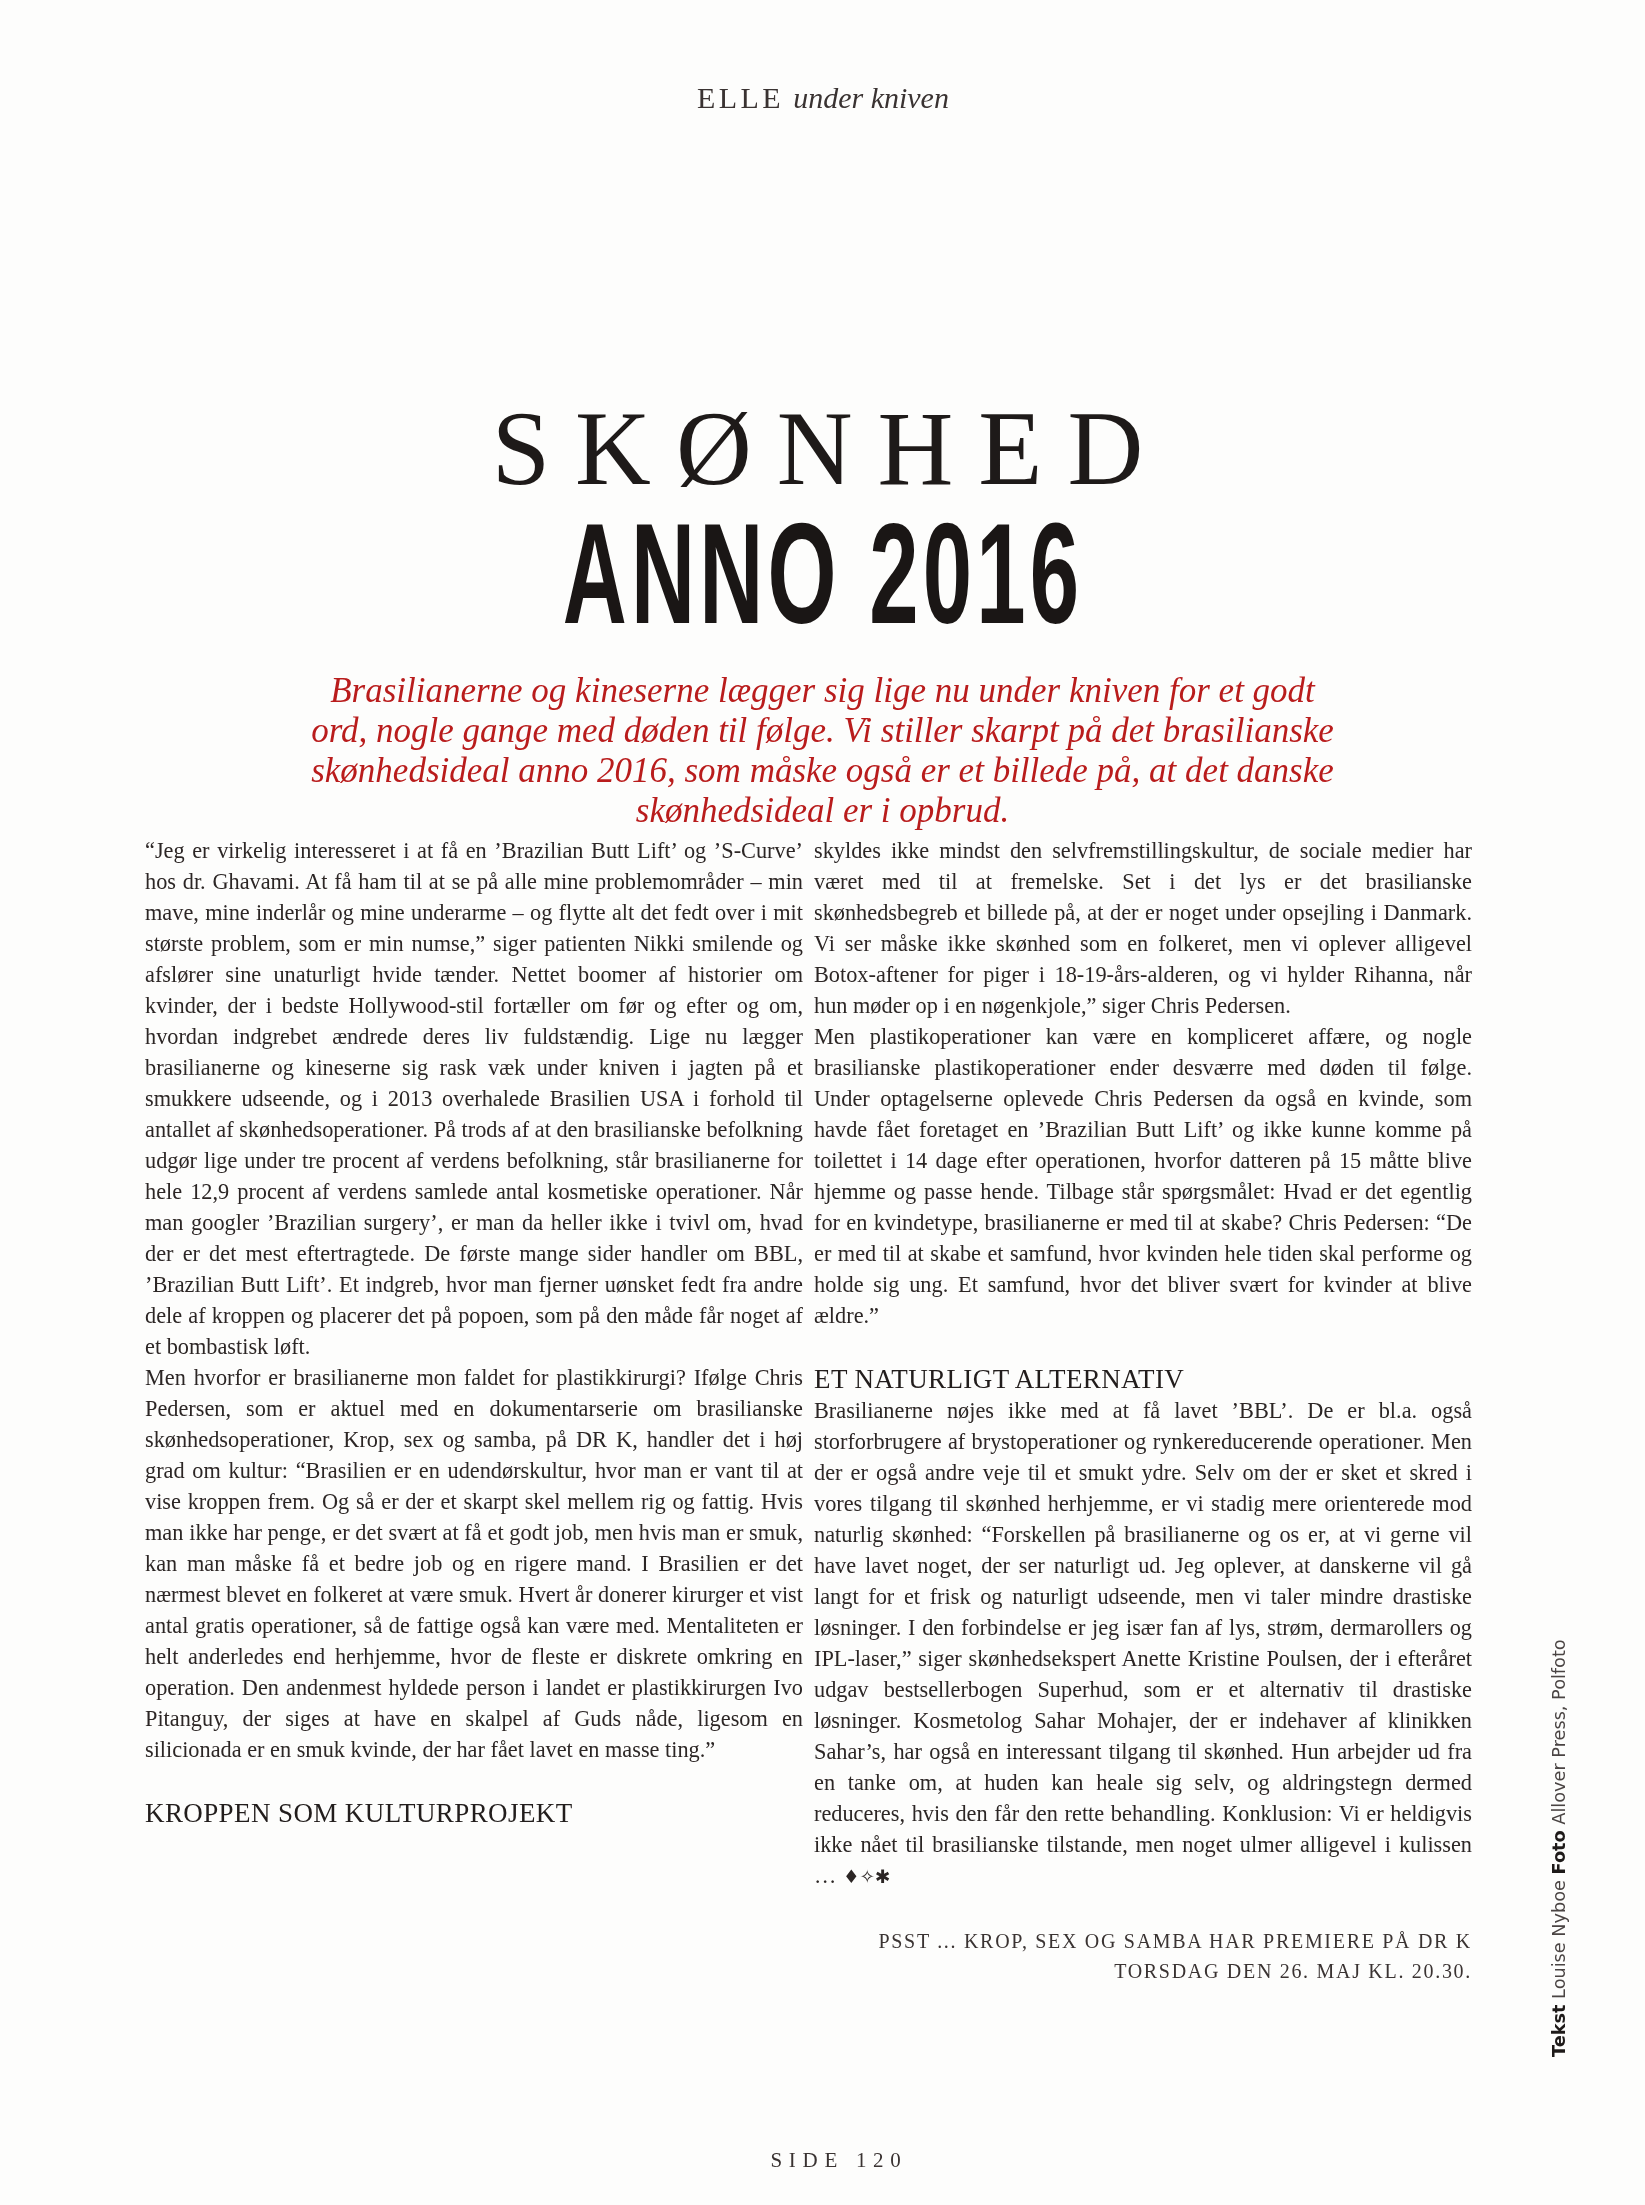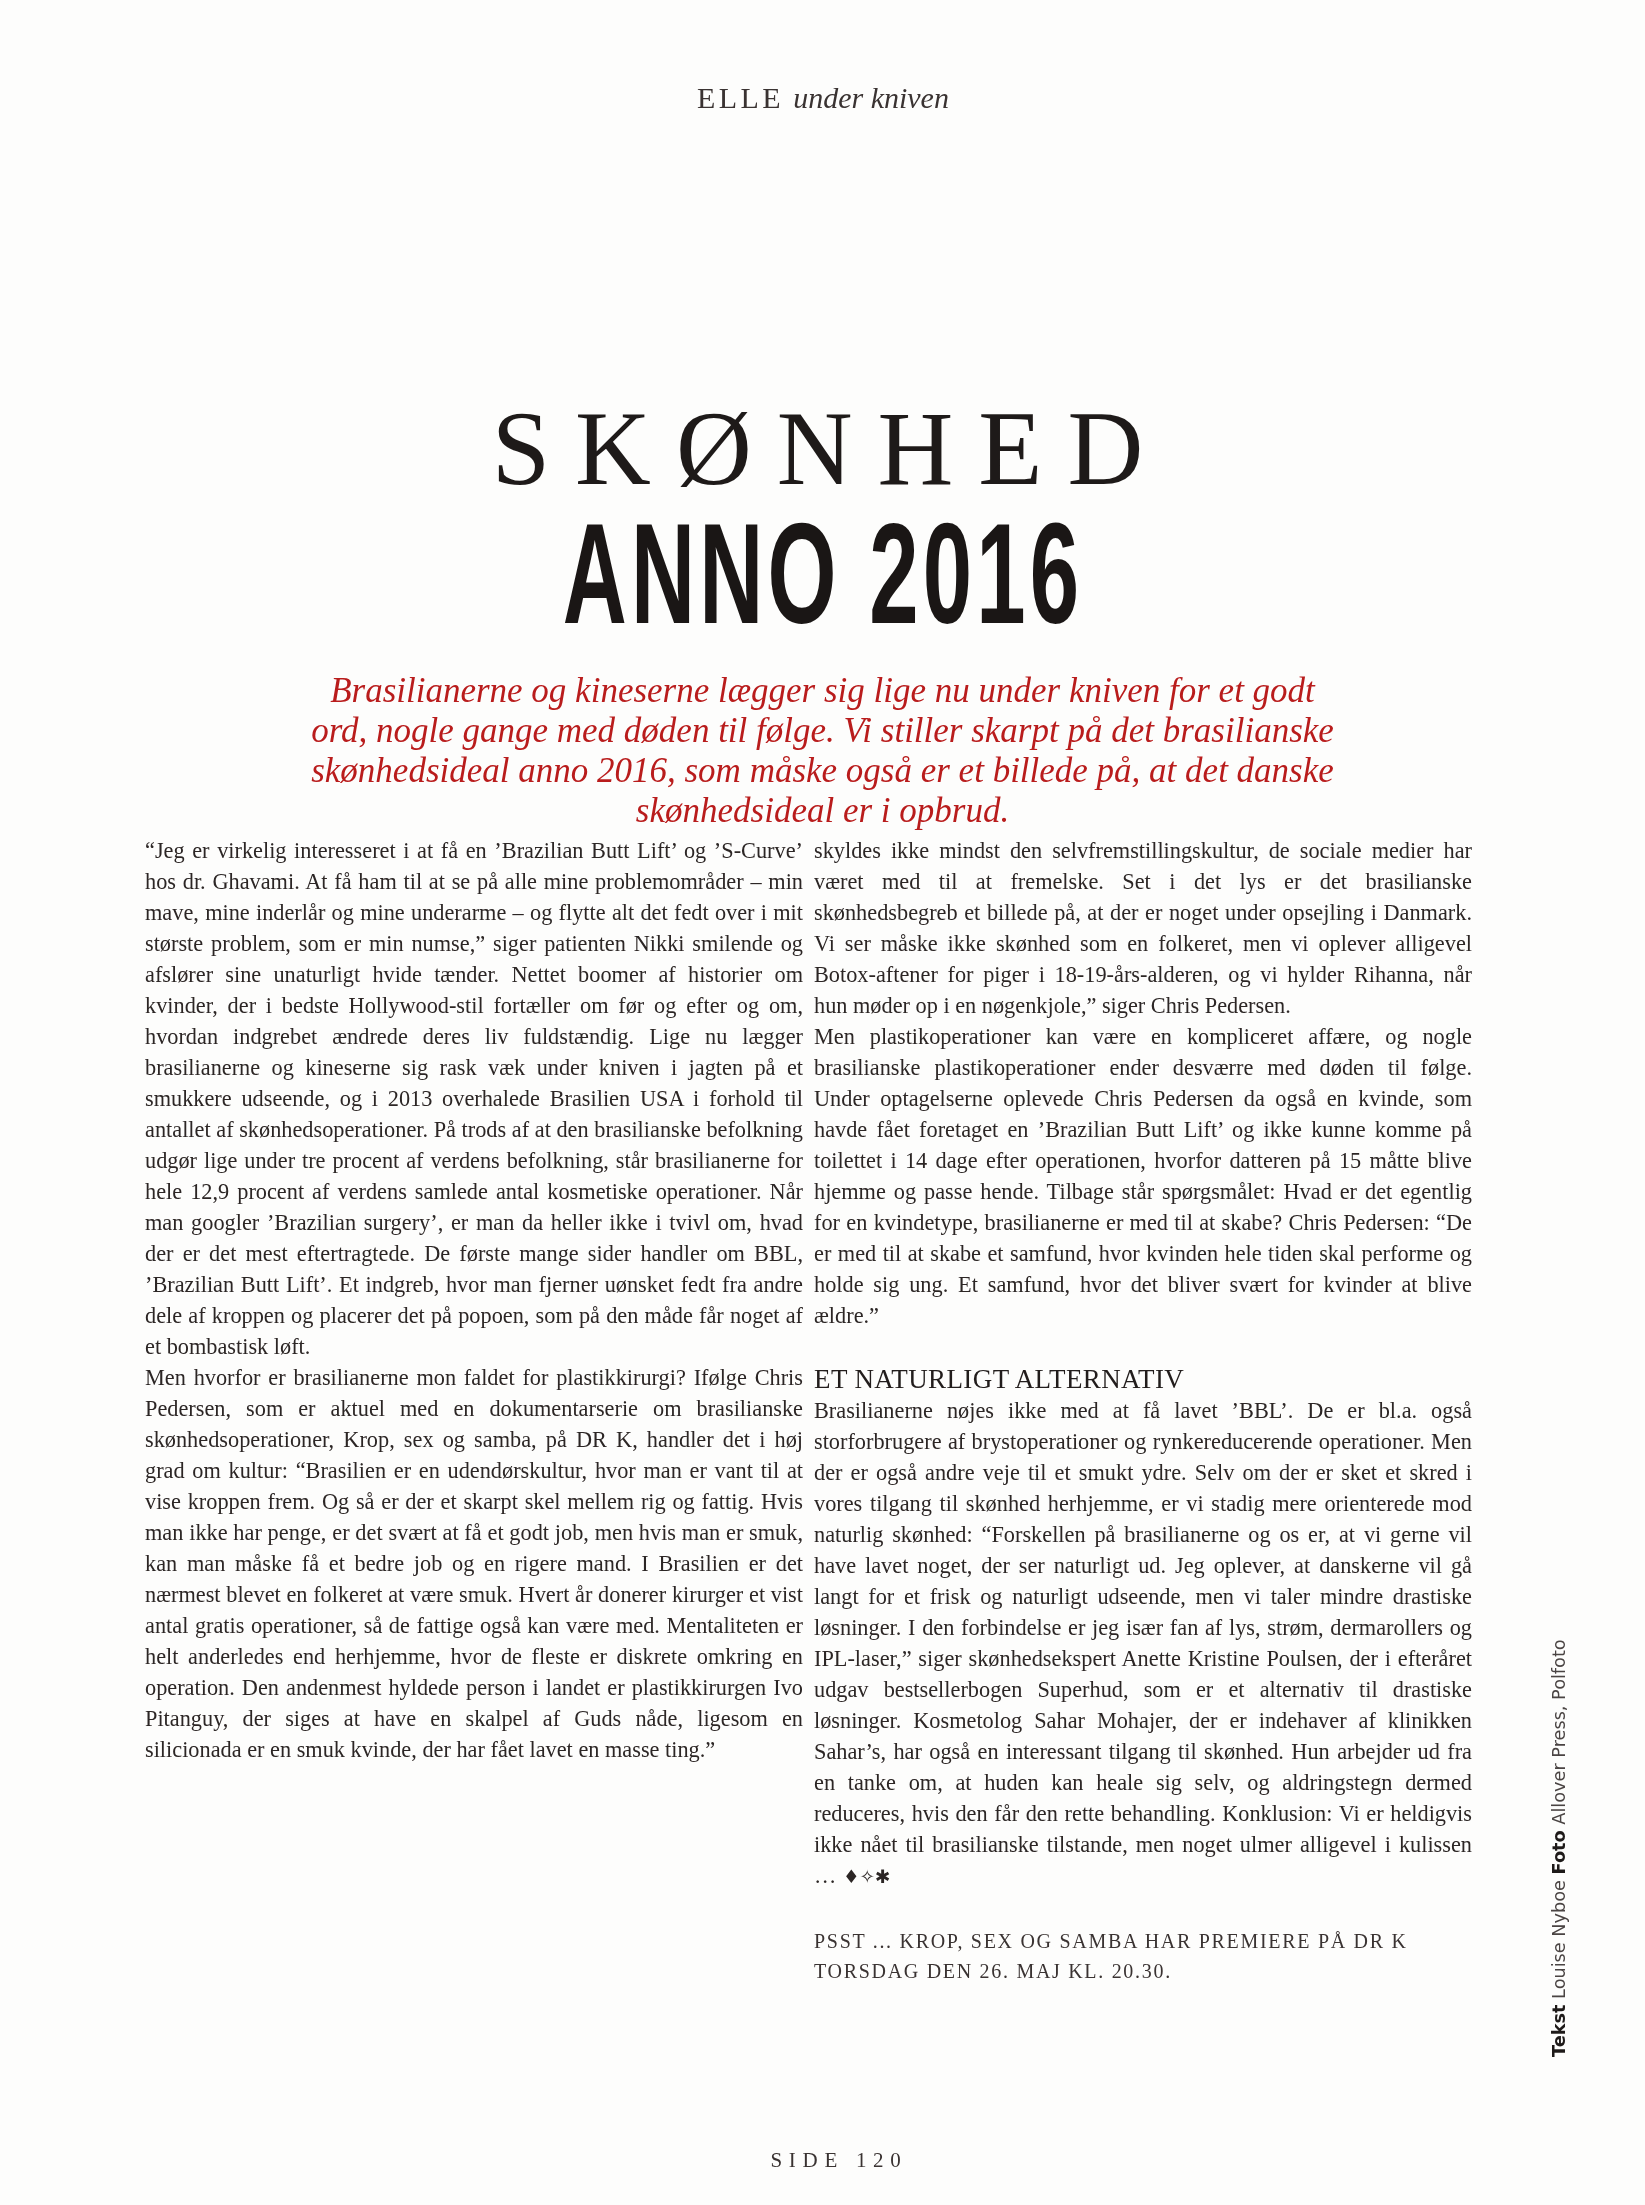--- a/index.html
+++ b/index.html
@@ -35,21 +35,21 @@
   .col.left { left: 125px; margin-left: 20px; }
   .col.right { left: 814px; }
   .col p { margin: 0; }
   .col h2 {
     font-weight: normal; font-size: 27px; margin: 32px 0 0 0; line-height: 32px; letter-spacing: 0.4px;
     color: #221d1c;
   }
   .end-mark { font-family: "DejaVu Sans", sans-serif; font-size: 18.5px; margin-left: 6.7px; }
   .psst {
     margin-top: 34px; font-size: 20px; line-height: 30px; letter-spacing: 1.7px; color: #3a3332;
-    text-align: left;
+    text-align: right;
   }
   .credit {
     position: absolute; left: 1549px; top: 2057px; transform: rotate(-90deg); transform-origin: left top;
     font-family: "DejaVu Sans", sans-serif; font-size: 17.7px; white-space: nowrap; color: #4a4443;
   }
   .credit b { color: #1e1a19; }
   .footer {
     position: absolute; top: 2148px; left: 16px; width: 1646px; text-align: center;
     font-size: 21px; letter-spacing: 6.7px; color: #3a3332;
   }
@@ -63,20 +63,21 @@
 </div>
 
 <div class="title1">SKØNHED</div>
 <div class="title2">ANNO 2016</div>
 
 <div class="lead">Brasilianerne og kineserne lægger sig lige nu under kniven for et godt ord, nogle gange med døden til følge. Vi stiller skarpt på det brasilianske skønhedsideal anno 2016, som måske også er et billede på, at det danske skønhedsideal er i opbrud.</div>
 
 <div class="col left">
   <p>“Jeg er virkelig interesseret i at få en ’Brazilian Butt Lift’ og ’S-Curve’ hos dr. Ghavami. At få ham til at se på alle mine problemområder – min mave, mine inderlår og mine underarme – og flytte alt det fedt over i mit største problem, som er min numse,” siger patienten Nikki smilende og afslører sine unaturligt hvide tænder. Nettet boomer af historier om kvinder, der i bedste Hollywood-stil fortæller om før og efter og om, hvordan indgrebet ændrede deres liv fuldstændig. Lige nu lægger brasilianerne og kineserne sig rask væk under kniven i jagten på et smukkere udseende, og i 2013 overhalede Brasilien USA i forhold til antallet af skønhedsoperationer. På trods af at den brasilianske befolkning udgør lige under tre procent af verdens befolkning, står brasilianerne for hele 12,9 procent af verdens samlede antal kosmetiske operationer. Når man googler ’Brazilian surgery’, er man da heller ikke i tvivl om, hvad der er det mest eftertragtede. De første mange sider handler om BBL, ’Brazilian Butt Lift’. Et indgreb, hvor man fjerner uønsket fedt fra andre dele af kroppen og placerer det på popoen, som på den måde får noget af et bombastisk løft.</p>
   <p>Men hvorfor er brasilianerne mon faldet for plastikkirurgi? Ifølge Chris Pedersen, som er aktuel med en dokumentarserie om brasilianske skønhedsoperationer, Krop, sex og samba, på DR K, handler det i høj grad om kultur: “Brasilien er en udendørskultur, hvor man er vant til at vise kroppen frem. Og så er der et skarpt skel mellem rig og fattig. Hvis man ikke har penge, er det svært at få et godt job, men hvis man er smuk, kan man måske få et bedre job og en rigere mand. I Brasilien er det nærmest blevet en folkeret at være smuk. Hvert år donerer kirurger et vist antal gratis operationer, så de fattige også kan være med. Mentaliteten er helt anderledes end herhjemme, hvor de fleste er diskrete omkring en operation. Den andenmest hyldede person i landet er plastikkirurgen Ivo Pitanguy, der siges at have en skalpel af Guds nåde, ligesom en silicionada er en smuk kvinde, der har fået lavet en masse ting.”</p>
+  <h2>KROPPEN SOM KULTURPROJEKT</h2>
 </div>
 
 <div class="col right">
   <p>skyldes ikke mindst den selvfremstillingskultur, de sociale medier har været med til at fremelske. Set i det lys er det brasilianske skønhedsbegreb et billede på, at der er noget under opsejling i Danmark. Vi ser måske ikke skønhed som en folkeret, men vi oplever alligevel Botox-aftener for piger i 18-19-års-alderen, og vi hylder Rihanna, når hun møder op i en nøgenkjole,” siger Chris Pedersen.</p>
   <p>Men plastikoperationer kan være en kompliceret affære, og nogle brasilianske plastikoperationer ender desværre med døden til følge. Under optagelserne oplevede Chris Pedersen da også en kvinde, som havde fået foretaget en ’Brazilian Butt Lift’ og ikke kunne komme på toilettet i 14 dage efter operationen, hvorfor datteren på 15 måtte blive hjemme og passe hende. Tilbage står spørgsmålet: Hvad er det egentlig for en kvindetype, brasilianerne er med til at skabe? Chris Pedersen: “De er med til at skabe et samfund, hvor kvinden hele tiden skal performe og holde sig ung. Et samfund, hvor det bliver svært for kvinder at blive ældre.”</p>
   <h2>ET NATURLIGT ALTERNATIV</h2>
   <p><span>Brasilianerne nøjes ikke med at få lavet ’BBL’. De er bl.a. også storforbrugere af brystoperationer og rynkereducerende operationer. Men der er også andre veje til et smukt ydre. Selv om der er sket et skred i vores tilgang til skønhed herhjemme, er vi stadig mere orienterede mod naturlig skønhed: “Forskellen på brasilianerne og os er, at vi gerne vil have lavet noget, der ser naturligt ud. Jeg oplever, at danskerne vil gå langt for et frisk og naturligt udseende, men vi taler mindre drastiske løsninger. I den forbindelse er jeg især fan af lys, strøm, dermarollers og IPL-laser,” siger skønhedsekspert Anette Kristine Poulsen, der i efteråret udgav bestsellerbogen Superhud, som er et alternativ til drastiske løsninger. Kosmetolog Sahar Mohajer, der er indehaver af klinikken Sahar’s, har også en interessant tilgang til skønhed. Hun arbejder ud fra en tanke om, at huden kan heale sig selv, og aldringstegn dermed reduceres, hvis den får den rette behandling. Konklusion: Vi er heldigvis ikke nået til brasilianske tilstande, men noget ulmer alligevel i kulissen …</span><span class="end-mark">♦✧✱</span></p>
   <div class="psst">PSST ... KROP, SEX OG SAMBA HAR PREMIERE PÅ DR K TORSDAG DEN 26. MAJ KL. 20.30.</div>
 </div>
 

